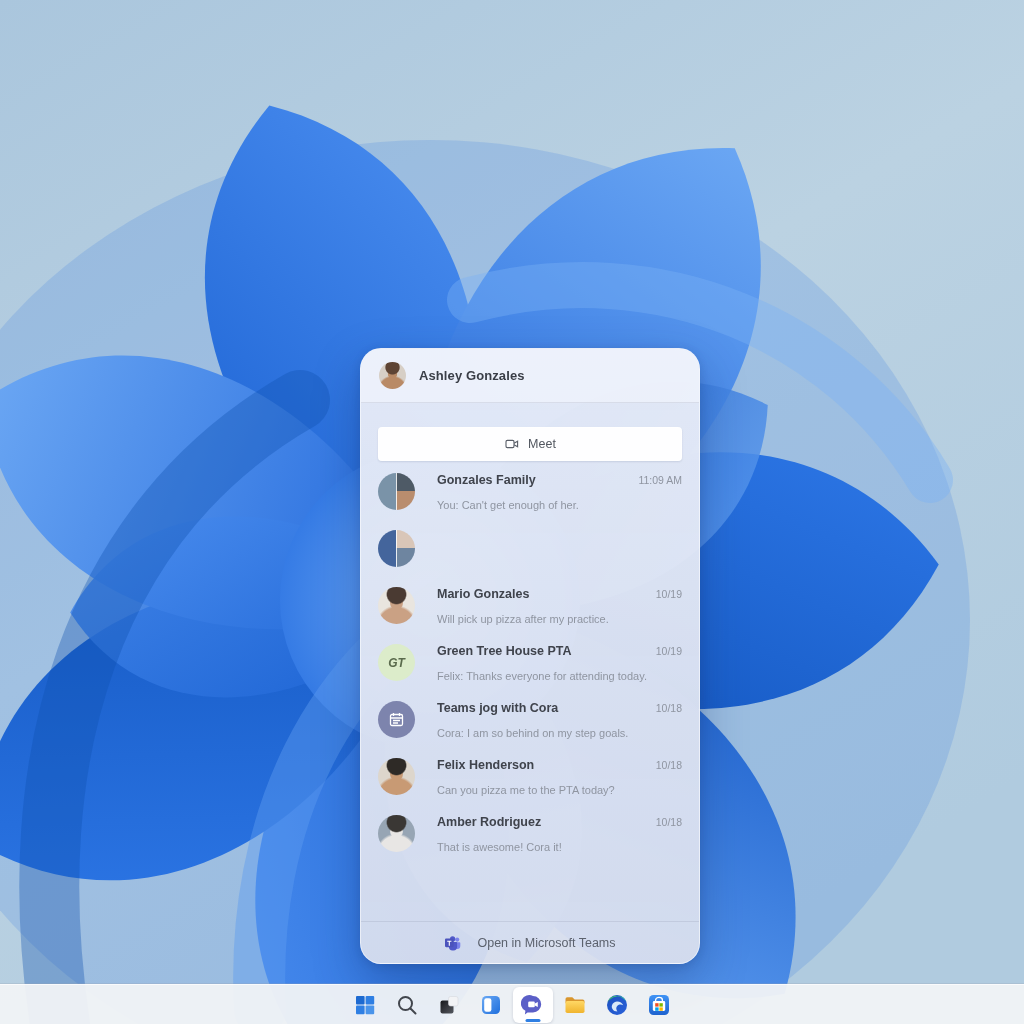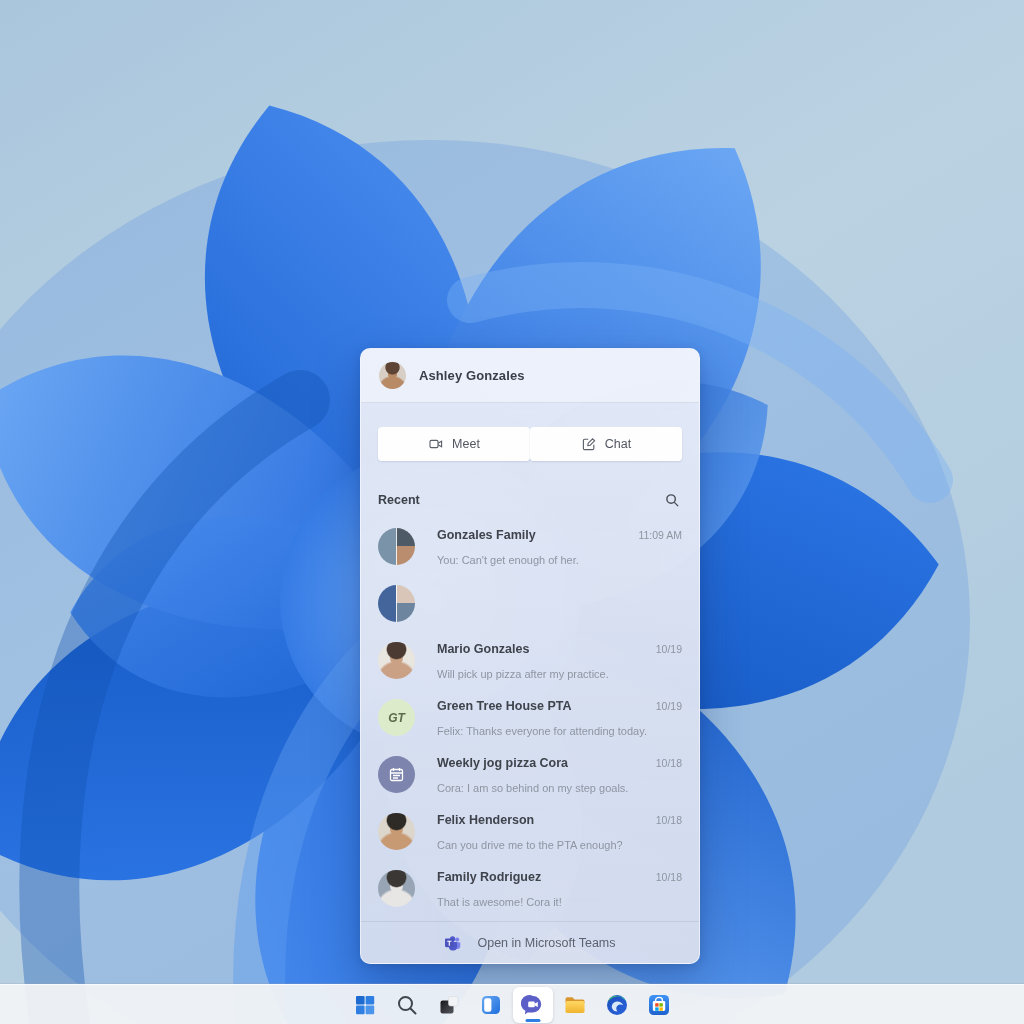--- a/index.html
+++ b/index.html
@@ -5,21 +5,21 @@
   * { margin:0; padding:0; box-sizing:border-box; }
   html,body { width:1024px; height:1024px; overflow:hidden; }
   body { font-family:"Liberation Sans", sans-serif; position:relative; background:#b3cce0; }
 
   
   .wallpaper { position:absolute; inset:0; z-index:0; }
 
   
   .chat-panel {
     position:absolute; left:360px; top:348px; width:340px; height:616px;
-    border-radius:10px; z-index:5;
+    border-radius:21px; z-index:5;
     background:linear-gradient(180deg, rgba(236,239,248,0.94), rgba(221,225,238,0.92));
     box-shadow:0 18px 45px rgba(20,50,110,0.35), 0 2px 8px rgba(20,50,110,0.18);
     border:1px solid rgba(255,255,255,0.55);
     overflow:hidden;
   }
   .panel-header {
     height:54px; display:flex; align-items:center; gap:13px; padding:0 18px;
     background:rgba(248,250,255,0.5);
     border-bottom:1px solid rgba(110,120,145,0.16);
   }
@@ -173,38 +173,22 @@
   </div>
 
   <div class="actions">
     <button class="action-btn">
       <svg viewBox="0 0 20 20">
         <rect x="2.5" y="5.5" width="10" height="9" rx="1.6"></rect>
         <path d="M12.5 9 L17 6.5 V13.5 L12.5 11"></path>
       </svg>
       <span>Meet</span>
     </button>
-    <button class="action-btn">
-      <svg viewBox="0 0 20 20">
-        <path d="M16 11 V15.5 A1.5 1.5 0 0 1 14.5 17 H4.5 A1.5 1.5 0 0 1 3 15.5 V5.5 A1.5 1.5 0 0 1 4.5 4 H9"></path>
-        <path d="M11.5 11.5 L17 6 L14.5 3.5 L9 9 L8.5 12 Z"></path>
-      </svg>
-      <span>Chat</span>
-    </button>
   </div>
 
-  <div class="recent-row">
-    <span class="recent-label">Recent</span>
-    <span class="search-btn">
-      <svg viewBox="0 0 16 16">
-        <circle cx="6.5" cy="6.5" r="4.5"></circle>
-        <line x1="10" y1="10" x2="14" y2="14"></line>
-      </svg>
-    </span>
-  </div>
 
   <div class="conv-list" id="conv-list">
     <div class="conv-item">
       <div class="avatar conv-avatar" style="background: linear-gradient(90deg, transparent 0px, transparent 48.5%, rgba(255, 255, 255, 0.85) 48.5%, rgba(255, 255, 255, 0.85) 51.5%, transparent 51.5%), linear-gradient(90deg, rgb(122, 147, 168) 0px, rgb(122, 147, 168) 50%, transparent 50%), linear-gradient(rgb(78, 90, 102) 0px, rgb(78, 90, 102) 50%, rgb(185, 141, 110) 50%);">
         
         
       </div>
       <div class="conv-body">
         <div class="conv-top">
           <span class="conv-name">Gonzales Family</span>
@@ -256,49 +240,49 @@
           <rect x="2.5" y="3.5" width="12" height="11" rx="1.5"></rect>
           <line x1="2.5" y1="7" x2="14.5" y2="7"></line>
           <line x1="5.5" y1="2" x2="5.5" y2="5"></line>
           <line x1="11.5" y1="2" x2="11.5" y2="5"></line>
           <line x1="5" y1="9.5" x2="12" y2="9.5"></line>
           <line x1="5" y1="12" x2="10" y2="12"></line>
         </svg>
       </div>
       <div class="conv-body">
         <div class="conv-top">
-          <span class="conv-name">Weekly jog pizza Cora</span>
+          <span class="conv-name">Teams jog with Cora</span>
           <span class="conv-time">10/18</span>
         </div>
         <div class="conv-preview">Cora: I am so behind on my step goals.</div>
       </div>
     </div>
 
     <div class="conv-item">
       <div class="avatar conv-avatar" style="background: radial-gradient(circle at 50% 20%, rgb(46, 42, 38) 0px, rgb(46, 42, 38) 26%, transparent 30%), radial-gradient(circle at 50% 44%, rgb(200, 154, 116) 0px, rgb(200, 154, 116) 21%, transparent 25%), radial-gradient(circle at 50% 105%, rgb(200, 154, 116) 0px, rgb(200, 154, 116) 42%, transparent 48%), linear-gradient(rgb(221, 214, 204), rgb(221, 214, 204));">
         
         
       </div>
       <div class="conv-body">
         <div class="conv-top">
           <span class="conv-name">Felix Henderson</span>
           <span class="conv-time">10/18</span>
         </div>
-        <div class="conv-preview">Can you drive me to the PTA enough?</div>
+        <div class="conv-preview">Can you pizza me to the PTA today?</div>
       </div>
     </div>
 
     <div class="conv-item">
       <div class="avatar conv-avatar" style="background: radial-gradient(circle at 50% 20%, rgb(58, 55, 52) 0px, rgb(58, 55, 52) 26%, transparent 30%), radial-gradient(circle at 50% 44%, rgb(232, 230, 228) 0px, rgb(232, 230, 228) 21%, transparent 25%), radial-gradient(circle at 50% 105%, rgb(232, 230, 228) 0px, rgb(232, 230, 228) 42%, transparent 48%), linear-gradient(rgb(151, 165, 180), rgb(151, 165, 180));">
         
         
       </div>
       <div class="conv-body">
         <div class="conv-top">
-          <span class="conv-name">Family Rodriguez</span>
+          <span class="conv-name">Amber Rodriguez</span>
           <span class="conv-time">10/18</span>
         </div>
         <div class="conv-preview">That is awesome! Cora it!</div>
       </div>
     </div>
   </div>
 
   <div class="panel-footer">
     <svg width="17" height="17" viewBox="0 0 17 17">
       <circle cx="13.2" cy="5.6" r="2.1" fill="#7b83eb"></circle>

